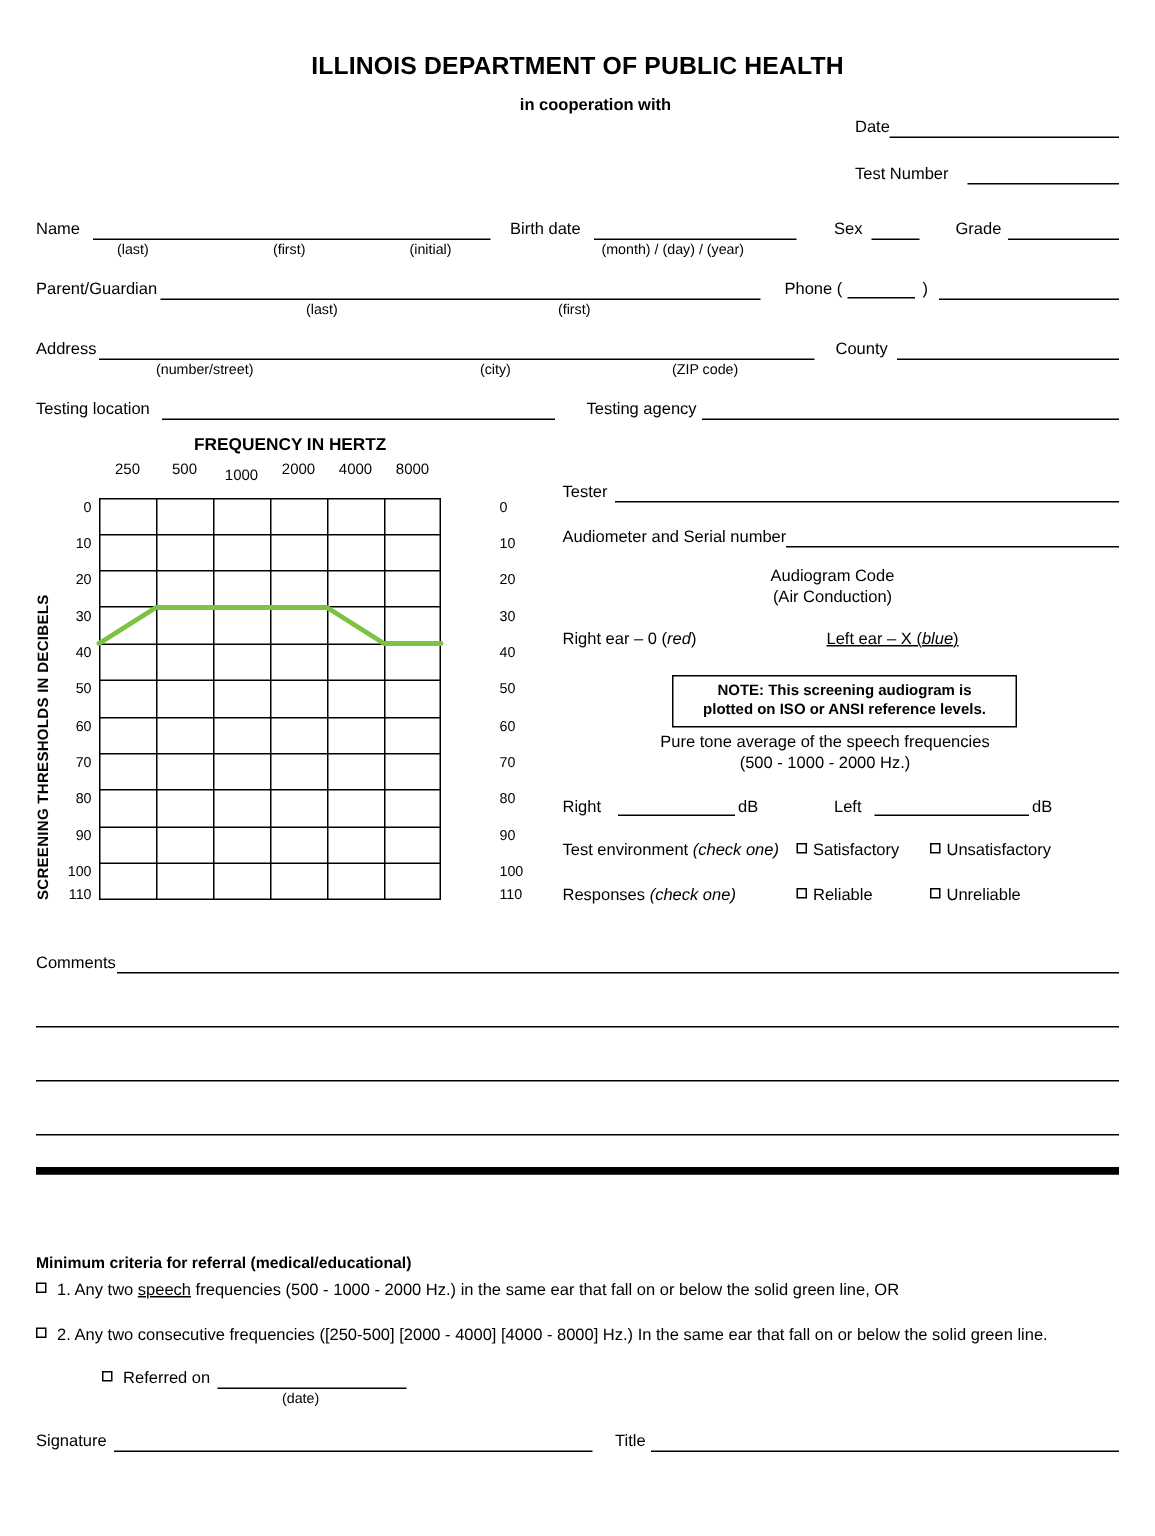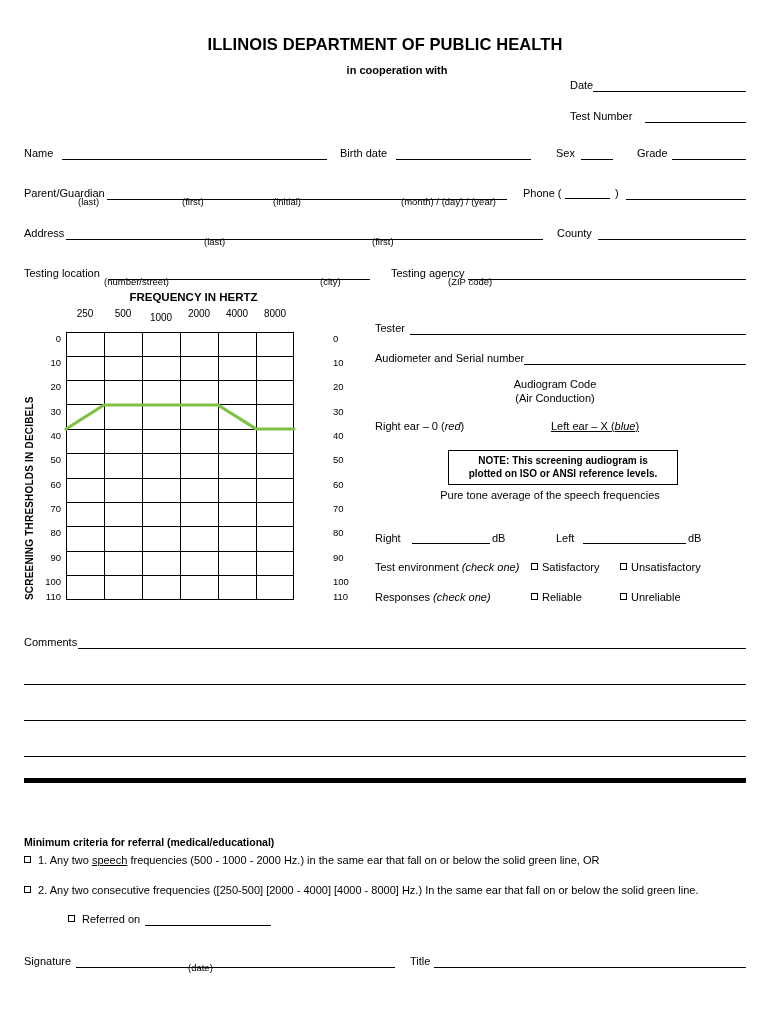--- a/index.html
+++ b/index.html
@@ -28,21 +28,20 @@
   }
   .lbl {
     font-size: 11px;
     line-height: 12px;
     white-space: nowrap;
   }
   .lbl-sm {
     font-size: 9.5px;
     line-height: 11px;
     white-space: nowrap;
-    margin-top: 35px;
   }
   .bold { font-weight: bold; }
   .ital { font-style: italic; }
 
   
   .title1 {
     font-size: 16.5px;
     font-weight: bold;
     text-align: center;
     width: 100%;
@@ -254,20 +253,21 @@
 
   <div class="abs lbl" style="left:375px; top:420px;"><span>Right ear – 0 (</span><span class="ital">red</span>)</div>
   <div class="abs lbl" style="left:551px; top:420px;text-decoration:underline;"><span>Left ear  – X (</span><span class="ital">blue</span>)</div>
 
   <div class="notebox" style="left:448px; top:450px; width:230px;">
     <div>NOTE: This screening audiogram is</div>
     <div>plotted on ISO or ANSI reference levels.</div>
   </div>
 
   <div class="abs lbl" style="left:375px; top:489px; width:350px; text-align:center;">Pure tone average of the speech frequencies</div>
+  <div class="abs lbl" style="left:375px; top:503px; width:350px; text-align:center;">(500 - 1000 - 2000 Hz.)</div>
 
   <div class="abs lbl" style="left:375px; top:532px;">Right</div>
   <div class="abs line" style="left:412px; top:543px; width:78px;"></div>
   <div class="abs lbl" style="left:492px; top:532px;">dB</div>
 
   <div class="abs lbl" style="left:556px; top:532px;">Left</div>
   <div class="abs line" style="left:583px; top:543px; width:103px;"></div>
   <div class="abs lbl" style="left:688px; top:532px;">dB</div>
 
   <div class="abs lbl" style="left:375px; top:561px;"><span>Test environment</span> <span class="ital">(check one)</span></div>

